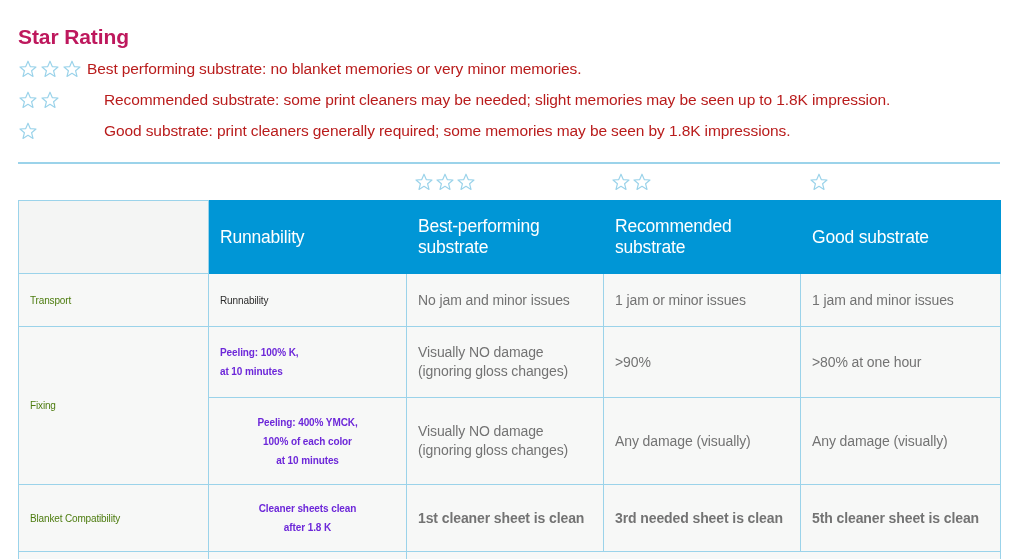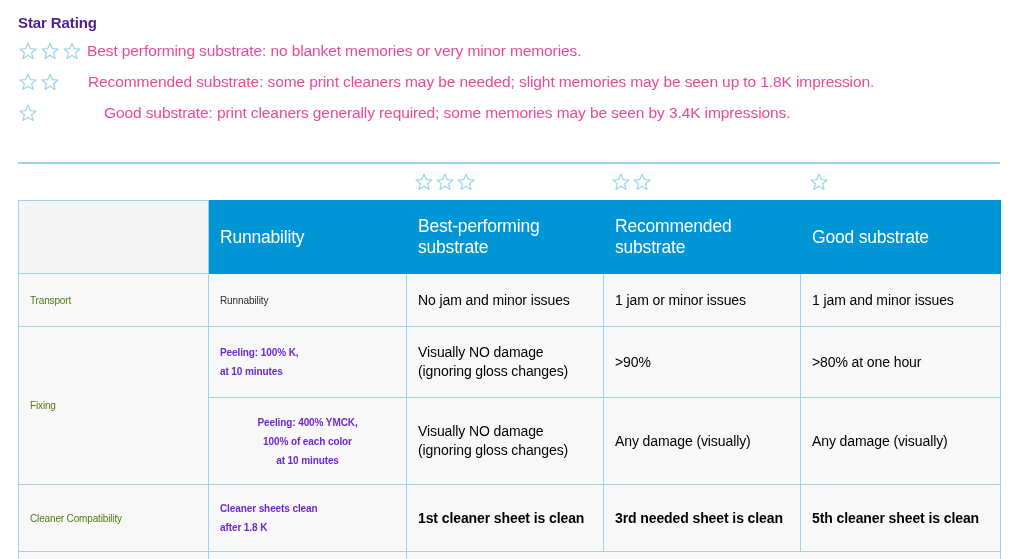--- a/index.html
+++ b/index.html
@@ -17,48 +17,48 @@
   }
 
   
   .legend {
     position: absolute;
     left: 18px;
     top: 14px;
     width: 988px;
   }
   .legend-title {
-    font-size: 15px;
+    font-size: 21px;
     font-weight: bold;
-    color: #4c1d95;
+    color: #be185d;
     letter-spacing: -0.1px;
-    margin: 0 0 9px 0;
+    margin: 11px 0 9px 0;
   }
   .legend-row {
     display: flex;
     align-items: flex-start;
     height: 31px;
   }
   .legend-stars {
     width: 70px;
     flex: 0 0 70px;
     display: flex;
     align-items: center;
     gap: 2px;
     padding-top: 1px;
   }
   .legend-text {
     font-size: 15.5px;
-    color: #ec4899;
+    color: #b91c1c;
     line-height: 22px;
     letter-spacing: -0.1px;
     white-space: nowrap;
   }
   .legend-row.r1 .legend-text { margin-left: -1px; }
-  .legend-row.r2 .legend-text { }
+  .legend-row.r2 .legend-text { margin-left: 16px; }
   .legend-row.r3 .legend-text { margin-left: 16px; }
 
   
   .star {
     display: inline-block;
     width: 20px;
     height: 20px;
     flex: 0 0 20px;
   }
   .star svg { display: block; width: 20px; height: 20px; }
@@ -145,21 +145,21 @@
   td.meas {
     font-size: 10px;
     color: #2d2d2d;
     line-height: 19px;
     letter-spacing: -0.1px;
   }
   td.meas.bold { font-weight: bold; color: #6d28d9; }
 
   td.val {
     font-size: 14px;
-    color: #000000;
+    color: #737373;
     line-height: 19px;
     letter-spacing: -0.1px;
   }
   td.center { text-align: center; }
 
   tr.r-transport td { height: 34px; }
   tr.r-fix1 td { height: 52px; }
   tr.r-fix2 td { height: 68px; }
   tr.r-blanket td { height: 48px; font-weight: bold; }
   tr.r-cpr td { height: 40px; }
@@ -208,21 +208,21 @@
   </div>
 
   <div class="legend-row r3">
     <span class="legend-stars">
       <span class="star">
           <svg viewBox="0 0 24 24">
             <path d="M12 2.6 14.7 9.1 21.6 9.6 16.3 14.1 18 20.9 12 17.2 6 20.9 7.7 14.1 2.4 9.6 9.3 9.1Z" fill="none" stroke="#9BD3EA" stroke-width="1.4" stroke-linejoin="round"></path>
           </svg>
         </span>
     </span>
-    <span class="legend-text">Good substrate: print cleaners generally required; some memories may be seen by 3.4K impressions.</span>
+    <span class="legend-text">Good substrate: print cleaners generally required; some memories may be seen by 1.8K impressions.</span>
   </div>
 </div>
 
 <div class="top-rule"></div>
 
 <div class="star-strip">
   <span class="cellstars s1">
     <span class="star">
         <svg viewBox="0 0 24 24">
           <path d="M12 2.6 14.7 9.1 21.6 9.6 16.3 14.1 18 20.9 12 17.2 6 20.9 7.7 14.1 2.4 9.6 9.3 9.1Z" fill="none" stroke="#9BD3EA" stroke-width="1.4" stroke-linejoin="round"></path>
@@ -300,22 +300,22 @@
         <td class="meas bold" style="white-space: pre-line; text-align: center;">Peeling: 400% YMCK,
 100% of each color
 at 10 minutes</td>
         <td class="val" style="white-space: pre-line;">Visually NO damage
 (ignoring gloss changes)</td>
         <td class="val">Any damage (visually)</td>
         <td class="val">Any damage (visually)</td>
       </tr>
 
       <tr class="r-blanket">
-        <td class="rowlabel bold">Cleaner Compatibility</td>
-        <td class="meas bold" style="white-space: pre-line;">Cleaner sheets clean
+        <td class="rowlabel bold">Blanket Compatibility</td>
+        <td class="meas bold" style="white-space: pre-line; text-align: center;">Cleaner sheets clean
 after 1.8 K</td>
         <td class="val">1st cleaner sheet is clean</td>
         <td class="val">3rd needed sheet is clean</td>
         <td class="val">5th cleaner sheet is clean</td>
       </tr>
 
       <tr class="r-cpr">
         <td class="rowlabel bold">Color registration (CPR)</td>
         <td class="meas bold">CPR quality job</td>
         <td class="val center" colspan="3">Pass/Fail</td>

